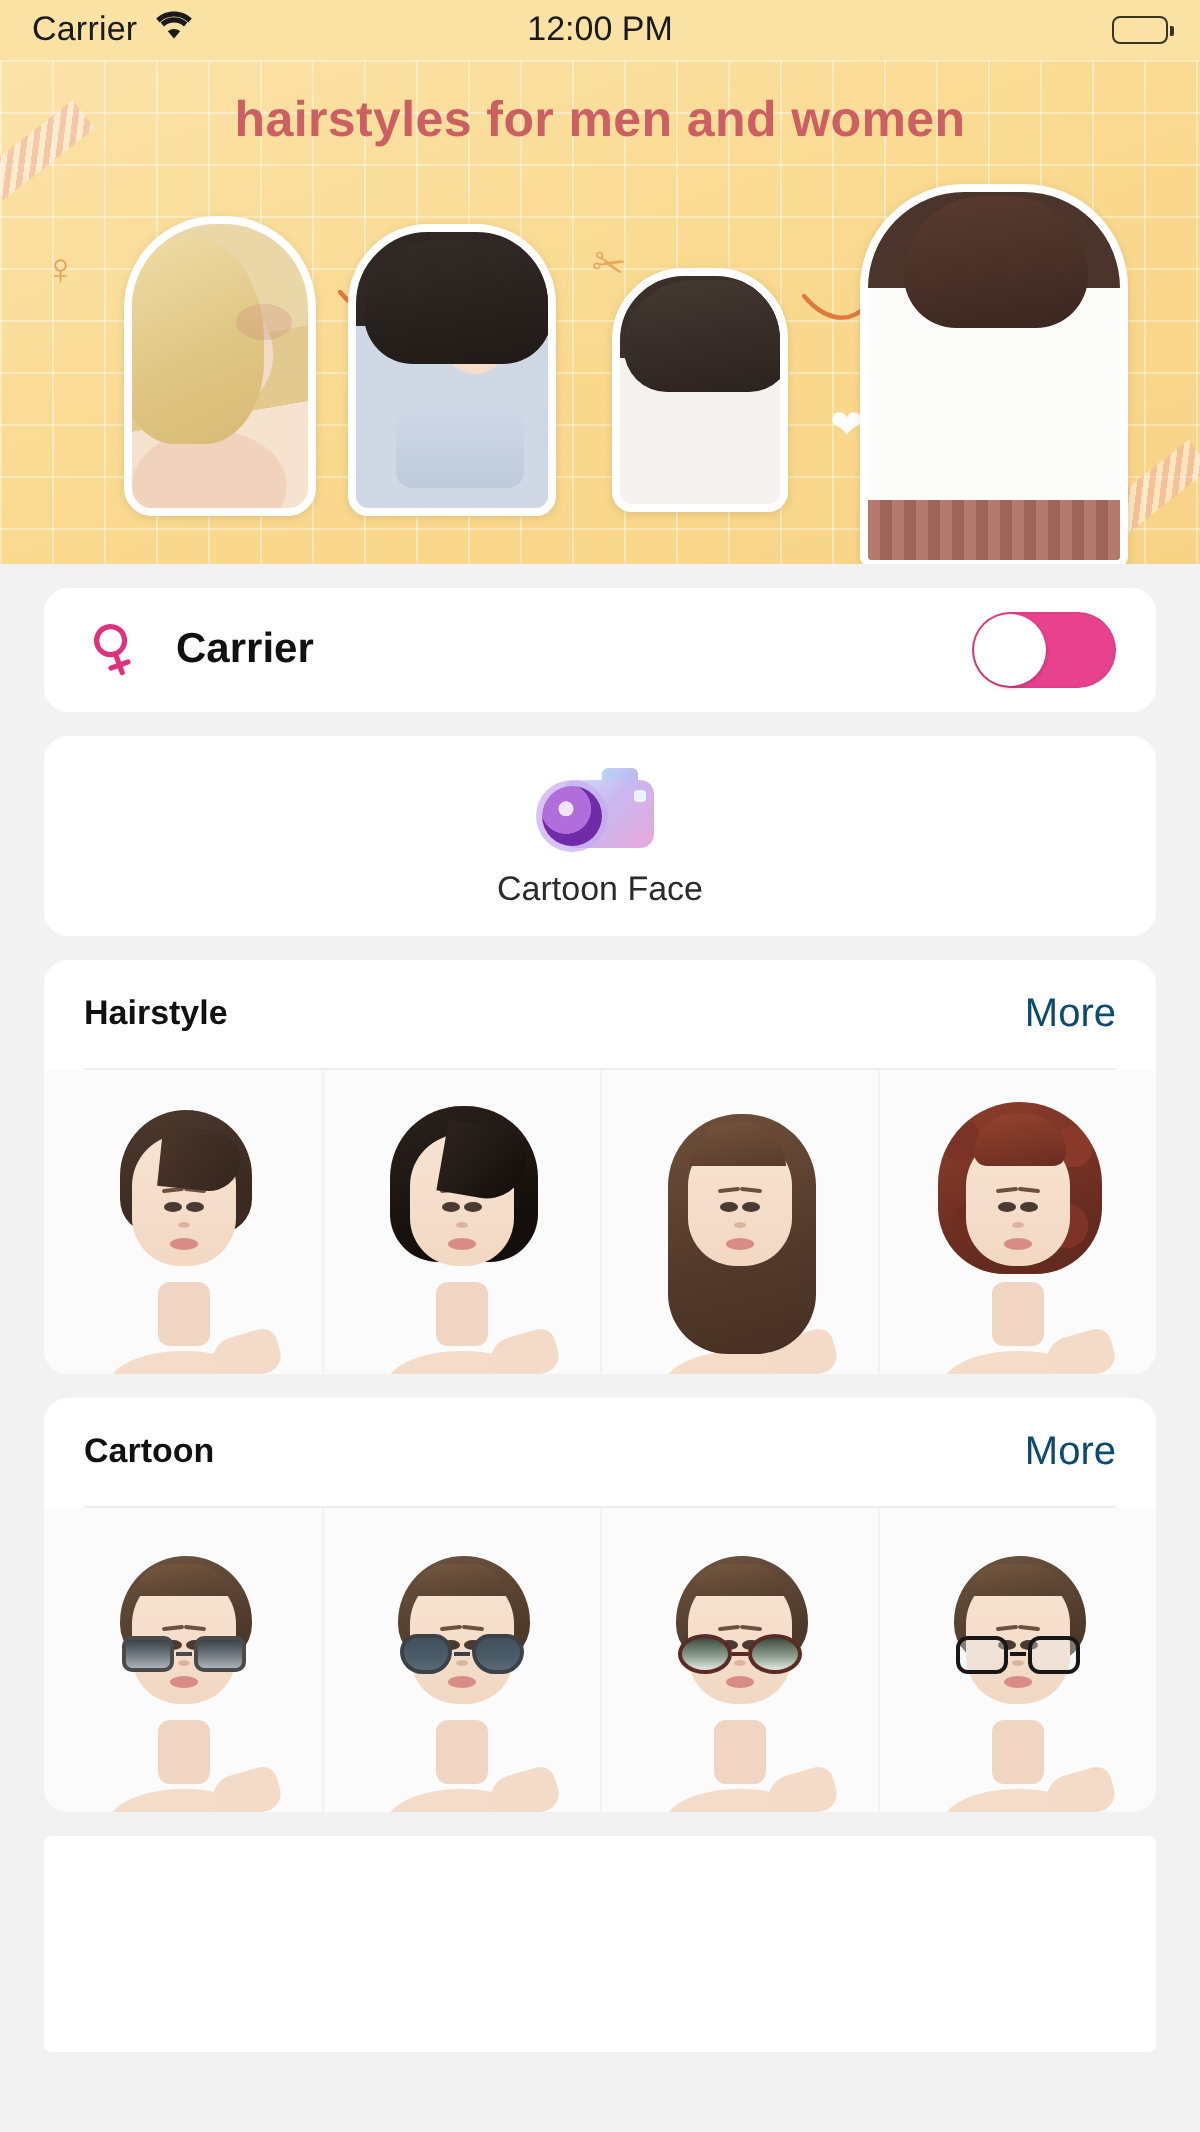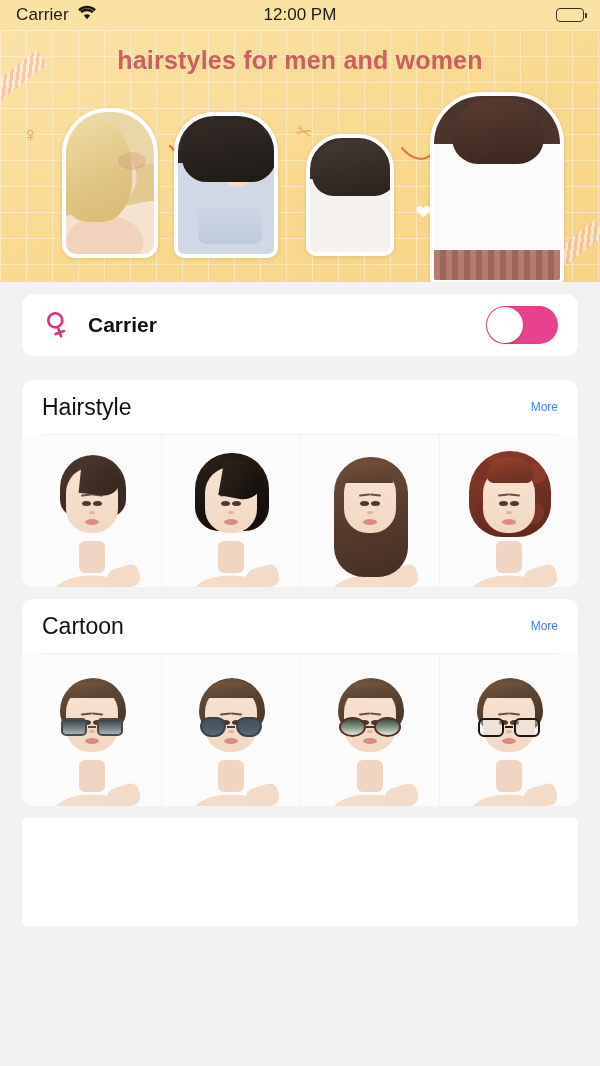--- a/index.html
+++ b/index.html
@@ -311,22 +311,22 @@
   .heart-icon::before { left: 21px; transform: rotate(45deg); transform-origin: 0 100%; }
   .heart-icon::after { left: 21px; transform: rotate(-45deg); transform-origin: 0 100%; }
 
   
   .section { margin: 12px 22px 0 22px; background:#fff; border-radius: 12px; overflow: hidden; }
   .section-head {
     height: 54px;
     display: flex; align-items: center;
     padding: 0 20px;
   }
-  .section-title { font-size: 23px; font-weight: 400; color: #111; }
-  .section-more { margin-left: auto; font-size: 12px; color: #3b82f6; }
+  .section-title { font-size: 17px; font-weight: 700; color: #111; }
+  .section-more { margin-left: auto; font-size: 20px; color: #0c4a6e; }
   .section-divider { height: 1px; background: #ececec; margin: 0 20px; }
 
   .thumbs { display: flex; }
   .thumb {
     flex: 1;
     height: 152px;
     position: relative;
     overflow: hidden;
     background: #fbfbfb;
   }
@@ -556,20 +556,31 @@
       </svg>
     </span>
     <span class="gender-label">Carrier</span>
     <span class="toggle">
       <span class="toggle-knob"></span>
     </span>
   </div>
 
   <div class="features">
 
+    <div class="feature">
+      <span class="feature-icon">
+        <span class="cam">
+          <span class="cam-top"></span>
+          <span class="cam-body"></span>
+          <span class="cam-flash"></span>
+          <span class="cam-lens"></span>
+        </span>
+      </span>
+      <span class="feature-label">Cartoon Face</span>
+    </div>
 
 
 
   </div>
 
   <div class="section">
     <div class="section-head">
       <span class="section-title">Hairstyle</span>
       <span class="section-more">More</span>
     </div>

